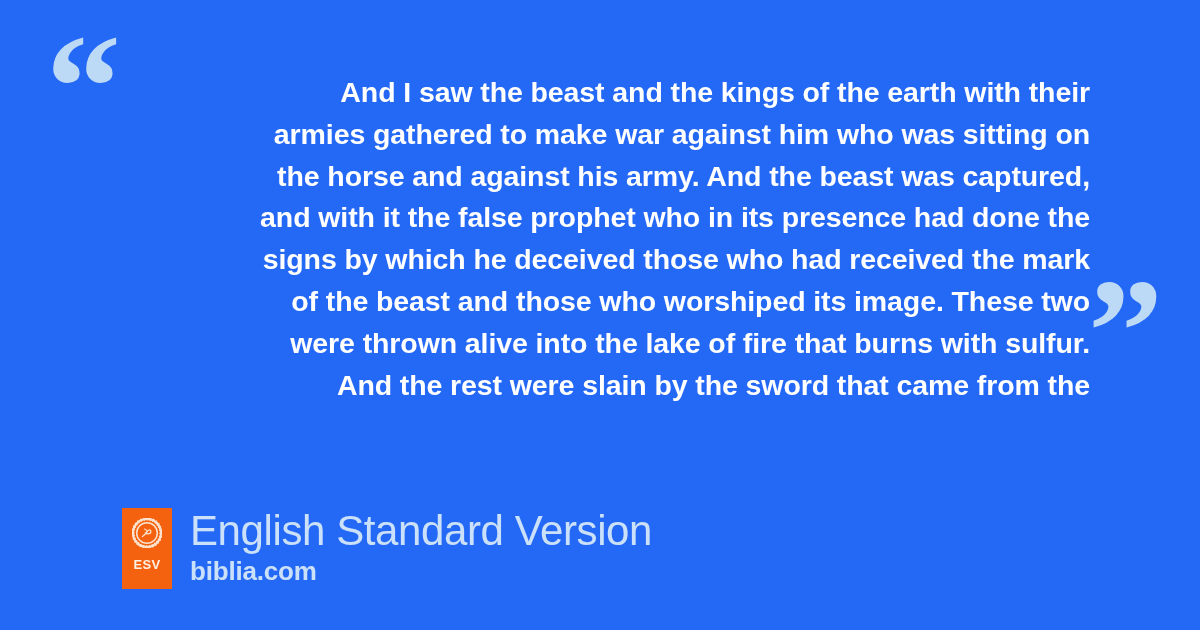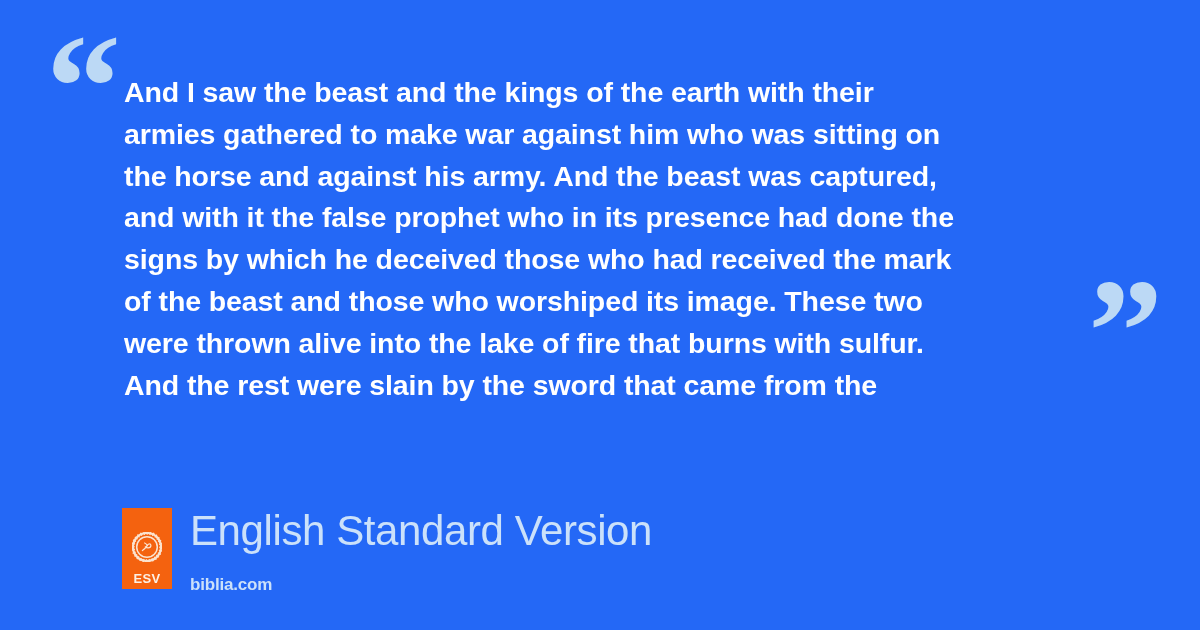--- a/index.html
+++ b/index.html
@@ -36,24 +36,24 @@
     top: 12px;
   }
   #quote-close {
     left: 1088px;
     top: 256px;
   }
 
   
   #quote-block {
     position: absolute;
-    left: 124px;
+    left: 110px;
     top: 72px;
     width: 980px;
-    text-align: left;
+    text-align: right;
   }
   #quote-text {
     margin: 0;
     color: #ffffff;
     font-size: 28.5px;
     font-weight: 700;
     line-height: 41.8px;
     letter-spacing: -0.1px;
     white-space: pre-line;
   }
@@ -68,21 +68,21 @@
   }
   #esv-badge {
     width: 50px;
     height: 81px;
     background: #f4620f;
     display: flex;
     flex-direction: column;
     align-items: center;
     justify-content: flex-start;
     flex: 0 0 auto;
-    padding-top: 24px;
+    padding-top: 10px;
     box-sizing: border-box;
   }
   #esv-seal {
     width: 30px;
     height: 30px;
   }
   #esv-badge-label {
     margin-top: 10px;
     color: #fdf0e4;
     font-size: 13px;
@@ -97,23 +97,23 @@
   }
   #footer-title {
     color: #cbe1fa;
     font-size: 42px;
     font-weight: 400;
     line-height: 46px;
     letter-spacing: -0.4px;
     white-space: nowrap;
   }
   #footer-subtitle {
-    margin-top: 16px;
+    margin-top: 2px;
     color: #cbe1fa;
-    font-size: 17px;
+    font-size: 26px;
     font-weight: 700;
     line-height: 30px;
     letter-spacing: -0.2px;
     white-space: nowrap;
   }
 </style>
 </head>
 <body>
 
 <div id="card">

